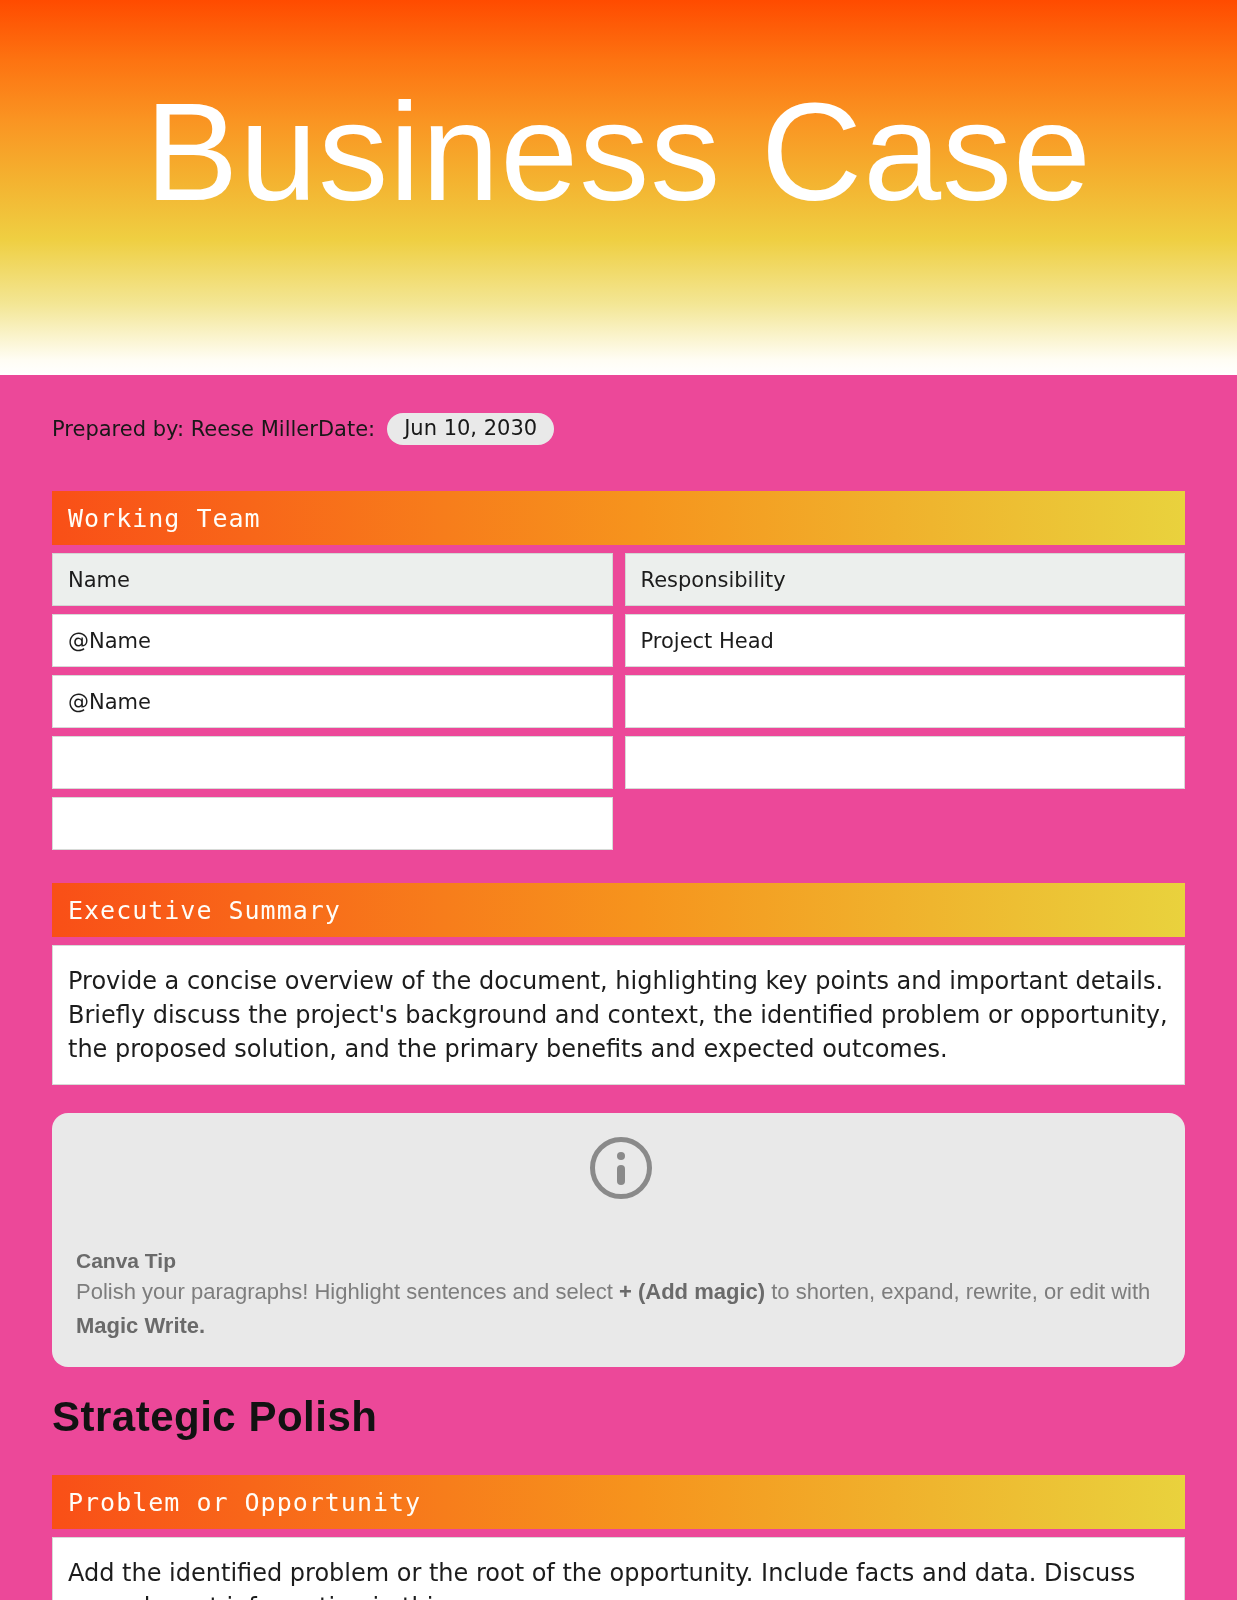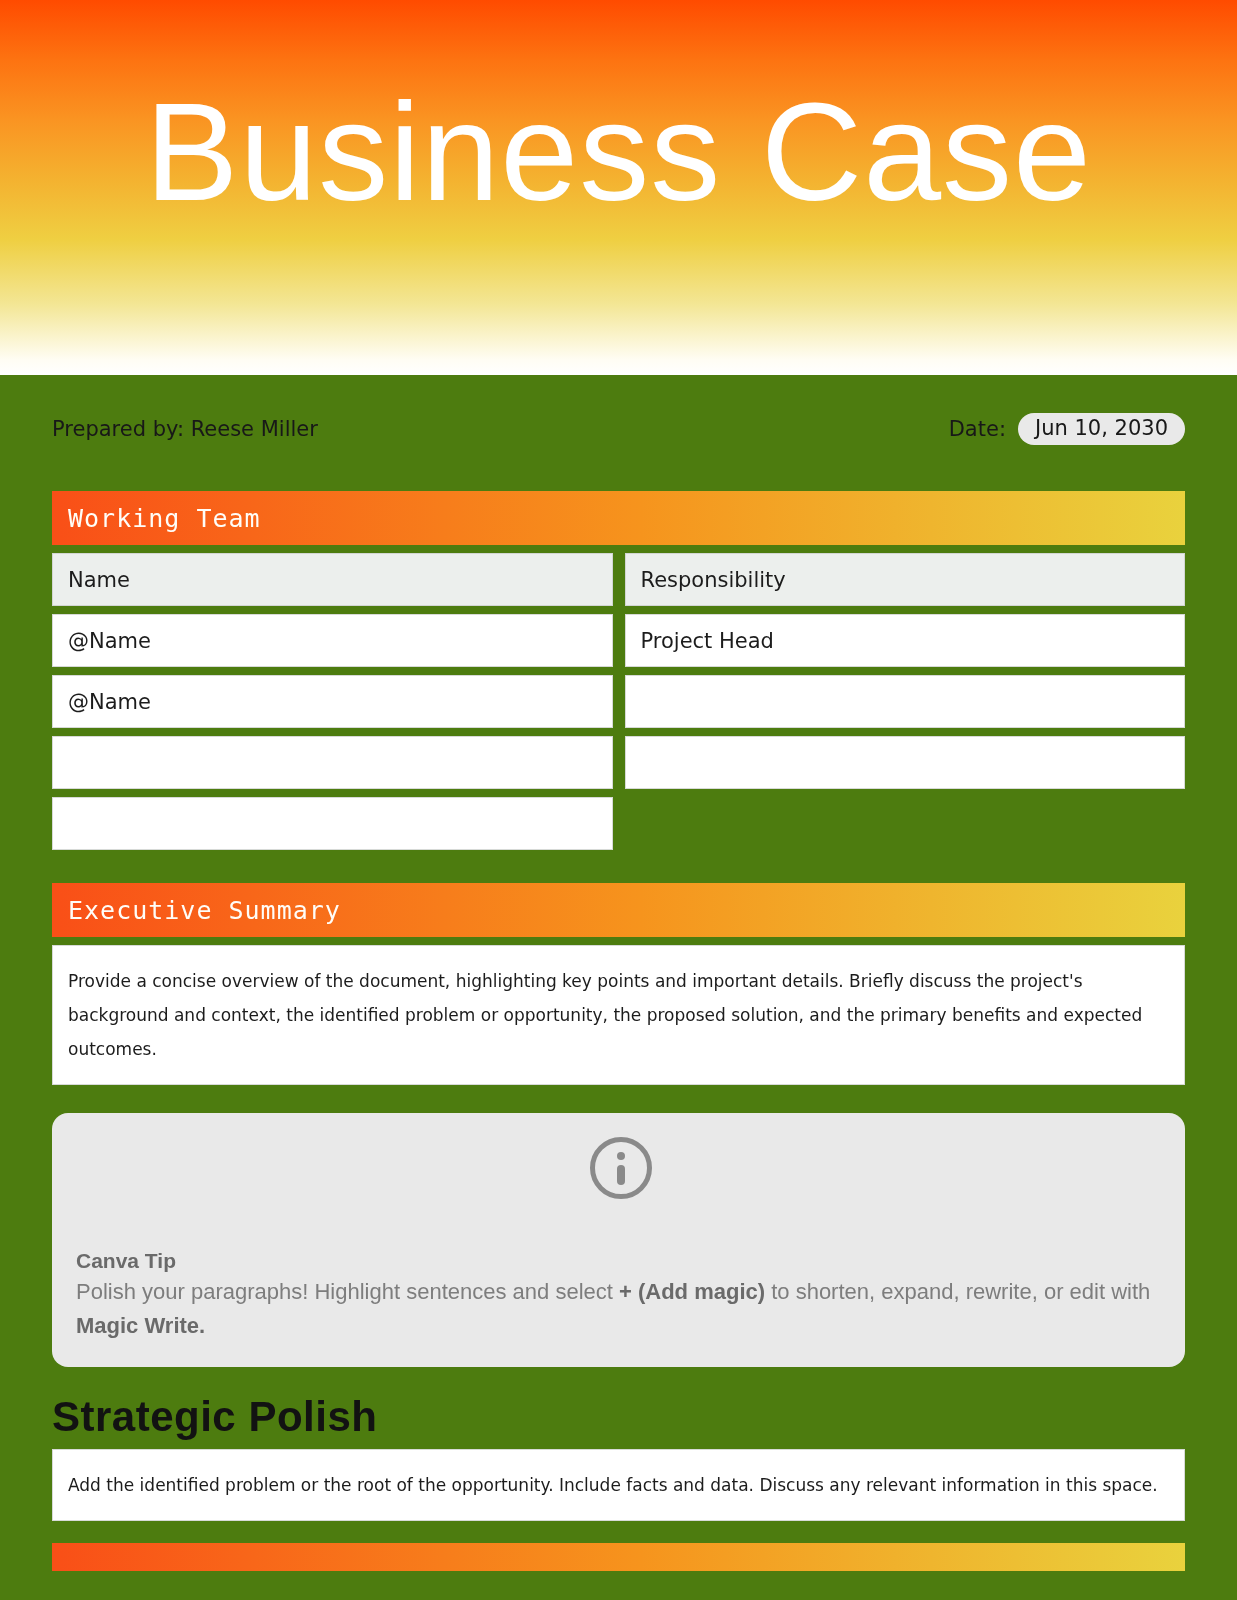--- a/index.html
+++ b/index.html
@@ -1,18 +1,18 @@
 <!DOCTYPE html>
 <html><head>
 <meta charset="utf-8">
 <style>
   * { margin:0; padding:0; box-sizing:border-box; }
   html,body { background:#ffffff; }
   .page {
-    width:1237px; height:1600px; margin:0 auto; background:#4d7c0f;
+    width:1237px; height:1600px; margin:0 auto; background:#ec4899;
     overflow:hidden; position:relative;
     font-family:"DejaVu Sans", sans-serif; color:#1c1c1c;
   }
 
   
   .hero {
     height:375px; width:100%;
     background:linear-gradient(180deg,
       #ff4b00 0%, #fd7311 16%, #fa9422 32%, #f4b230 48%,
       #efcf42 64%, #f3e694 81%, #fffdf4 96%, #ffffff 100%);
@@ -23,21 +23,21 @@
     font-family:"Liberation Sans", sans-serif;
     font-weight:300; font-size:140px; line-height:1.05;
     color:#ffffff; letter-spacing:1px; white-space:nowrap;
   }
 
   
   .content { padding:0 52px; }
 
   .meta-row {
     margin-top:38px;
-    display:flex; justify-content:space-between; align-items:center;
+    display:flex; align-items:center;
     font-size:21px; color:#181818;
   }
   .date-wrap { display:flex; align-items:center; gap:12px; }
   .date-pill {
     background:#e9e9e9; border-radius:999px;
     padding:3px 17px 5px 17px; font-size:21px; color:#181818;
   }
 
   
   .section-bar {
@@ -62,21 +62,21 @@
     border:1px solid #d7dad7; background:#ffffff;
     min-height:53px; display:flex; align-items:center;
     padding:12px 15px; font-size:21px; color:#1c1c1c;
   }
   .cell.hdr { background:#ecefed; border-color:#d2d6d3; }
 
   
   .text-box {
     margin-top:8px;
     border:1px solid #d7dad7; background:#ffffff;
-    padding:18px 15px; font-size:17px; line-height:34px; color:#1c1c1c;
+    padding:18px 15px; font-size:24px; line-height:34px; color:#1c1c1c;
   }
 
   
   .tip-box {
     margin-top:28px;
     background:#e9e9e9; border-radius:16px;
     padding:24px 24px; display:flex; align-items:center; gap:48px;
     font-family:"Liberation Sans", sans-serif;
     flex-direction:column;
   }
@@ -155,19 +155,22 @@
           <div class="stem"></div>
       </div>
       <div class="tip-text">
         <div class="tip-title">Canva Tip</div>
         <div id="tip-body"><span>Polish your paragraphs! Highlight sentences and select </span><b>+ (Add magic)</b><span> to shorten, expand, rewrite, or edit with </span><b>Magic Write.</b></div>
       </div>
     </div>
 
     <div class="h2">Strategic Polish</div>
 
+    <div class="section-bar mt-prob">
+      <span>Problem or Opportunity</span>
+    </div>
 
     <div class="text-box">Add the identified problem or the root of the opportunity. Include facts and data. Discuss any relevant information in this space.</div>
 
     <div class="bottom-bar"></div>
 
   </div>
 </div>
 
 </body></html>

